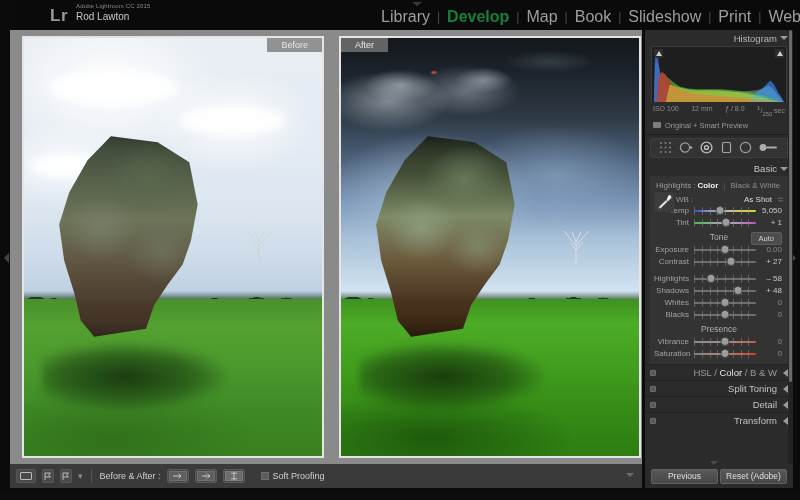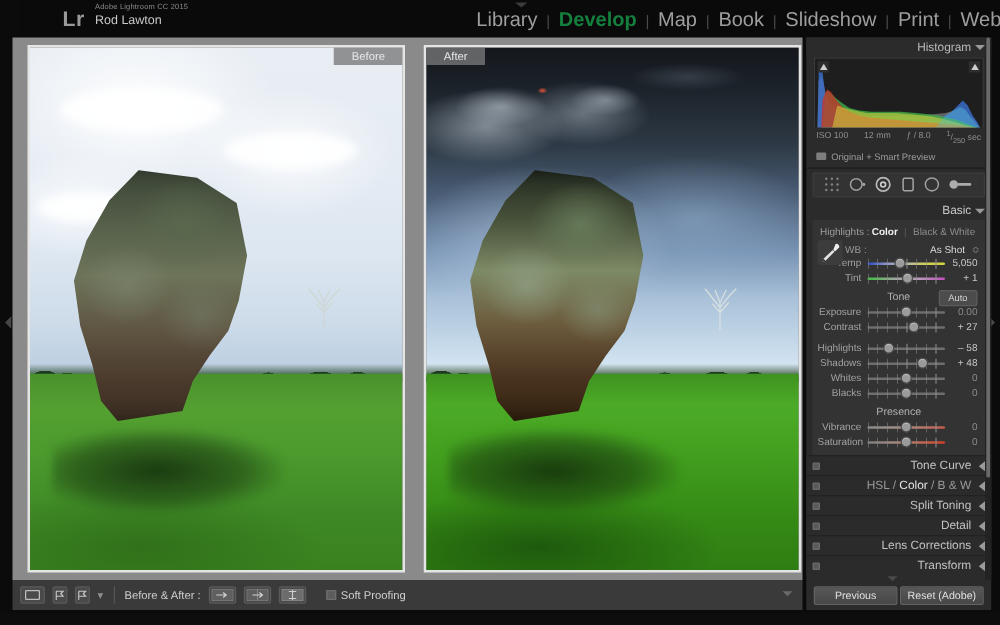--- a/index.html
+++ b/index.html
@@ -668,49 +668,39 @@
         <span class="name">Saturation</span>
         <span class="track">
           <span class="rail sat"></span>
           <span class="ticks"></span>
           <span class="knob" style="left:50%"></span>
         </span>
         <span class="val zero">0</span>
       </div>
     </div>
 
-    <div class="collapsed">
-      <span class="dot"></span>
-      <span class="t">Tone Curve</span>
-      <span class="tri-l"></span>
-    </div>
 
     <div class="collapsed">
       <span class="dot"></span>
       <span class="t hsl"><span>HSL</span> <span>/</span> <b>Color</b> <span>/</span> <span>B &amp; W</span></span>
       <span class="tri-l"></span>
     </div>
 
     <div class="collapsed">
       <span class="dot"></span>
       <span class="t">Split Toning</span>
       <span class="tri-l"></span>
     </div>
 
     <div class="collapsed">
       <span class="dot"></span>
       <span class="t">Detail</span>
       <span class="tri-l"></span>
     </div>
 
-    <div class="collapsed">
-      <span class="dot"></span>
-      <span class="t">Lens Corrections</span>
-      <span class="tri-l"></span>
-    </div>
 
     <div class="collapsed">
       <span class="dot"></span>
       <span class="t">Transform</span>
       <span class="tri-l"></span>
     </div>
 
     <div class="rscroll">
       <span class="thumb"></span>
     </div>

